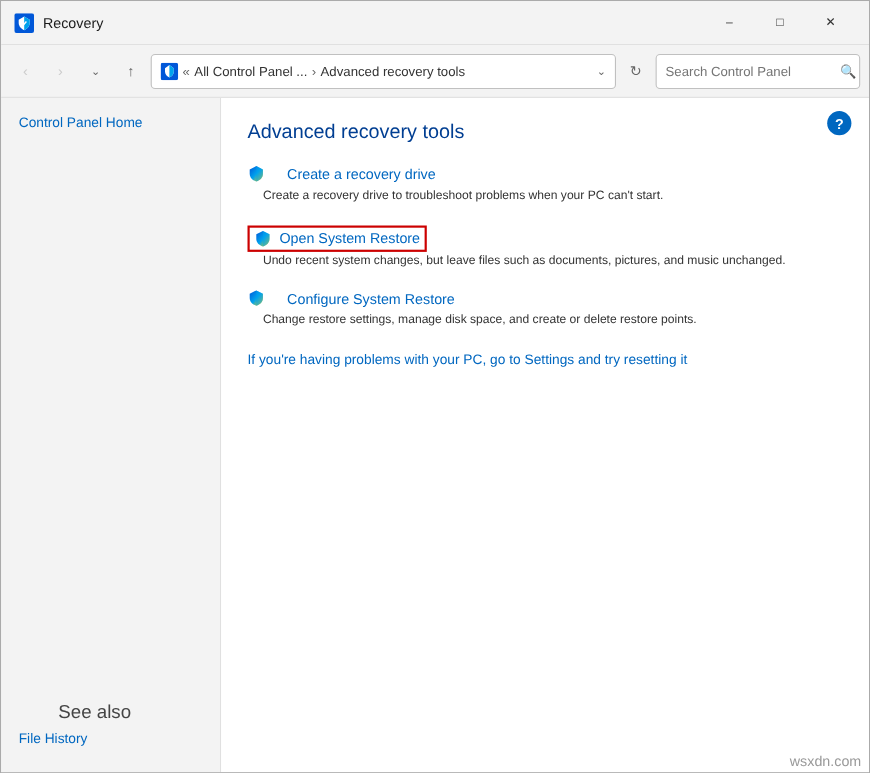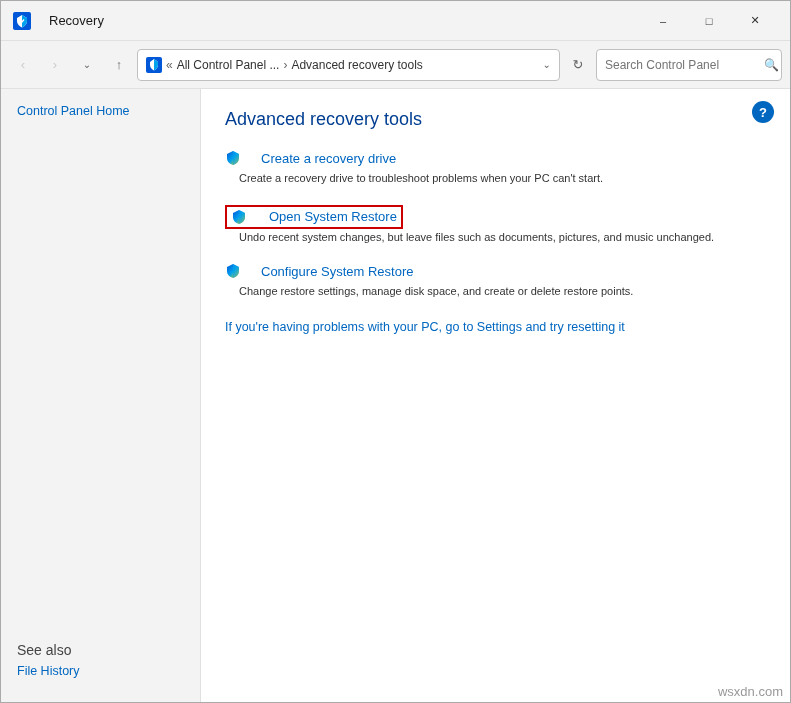--- a/index.html
+++ b/index.html
@@ -22,21 +22,21 @@
       display: flex;
       align-items: center;
       padding: 0 12px;
       border-bottom: 1px solid #e0e0e0;
       justify-content: space-between;
       flex-shrink: 0;
     }
     .title-bar-left {
       display: flex;
       align-items: center;
-      gap: 18px;
+      gap: 8px;
       justify-content: flex-end;
     }
     .title-icon {
       width: 18px;
       height: 18px;
     }
     .title-text {
       font-size: 13px;
       color: #1a1a1a;
     }
@@ -173,23 +173,24 @@
       color: #0067c0;
       text-decoration: none;
       font-size: 12.5px;
       padding: 3px 0;
       cursor: pointer;
     }
     .sidebar-bottom {
       padding: 12px 16px;
     }
     .sidebar-see-also {
-      font-size: 14px;
+      font-size: 17px;
       color: #444;
       margin-bottom: 6px;
+      margin-left: 36px;
     }
     .sidebar-sub-link {
       display: block;
       color: #0067c0;
       text-decoration: none;
       font-size: 12.5px;
       cursor: pointer;
     }
 
     
@@ -240,21 +241,21 @@
       color: #333;
       font-size: 11px;
       line-height: 1.5;
       margin-left: 14px;
     }
 
     
     .highlighted-link {
       display: inline-flex;
       align-items: center;
-      gap: 22px;
+      gap: 7px;
       border: 2px solid #cc0000;
       padding: 2px 4px;
       text-decoration: none;
       color: #0067c0;
       font-size: 13px;
       cursor: pointer;
     }
 
     .reset-link {
       color: #0067c0;

